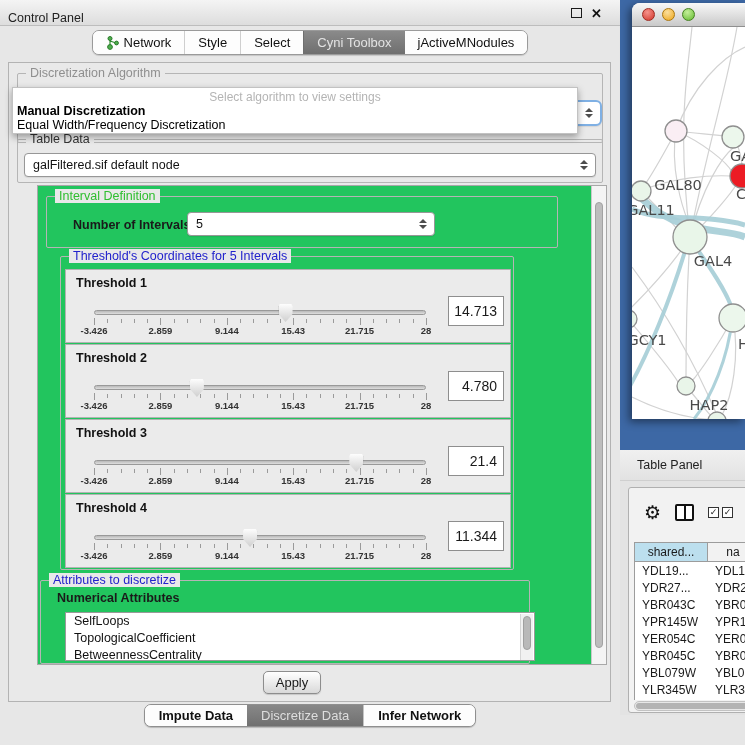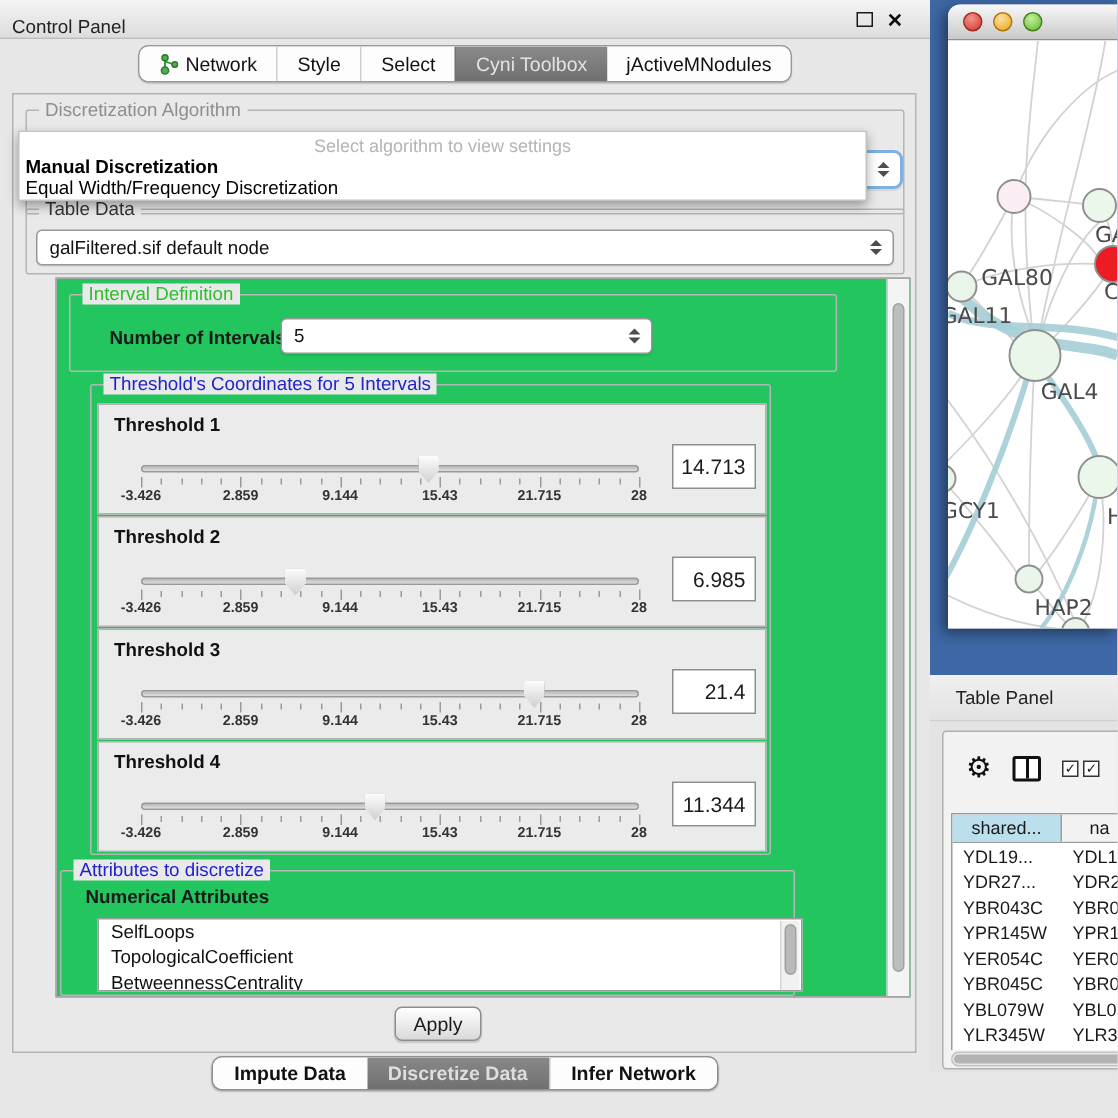--- a/index.html
+++ b/index.html
@@ -73,21 +73,21 @@
   .attr-item { font-size:12.5px; height:17px; line-height:17px; padding-left:8px; color:#111; }
   #attr-sb { position:absolute; right:1px; top:1px; width:13px; height:46px; background:#f1f1f1; border-left:1px solid #d5d5d5; }
   #attr-sb .thumb { position:absolute; left:2px; top:2px; width:8px; height:34px; background:#b9b9b9; border:1px solid #a0a0a0; border-radius:4px; }
 
   #apply-btn { position:absolute; left:254px; top:608px; width:58px; height:23px; background:linear-gradient(#ffffff,#d9d9d9); border:1px solid #8d8d8d; border-radius:5px; font-size:13px; display:flex; align-items:center; justify-content:center; box-shadow:0 1px 1px rgba(0,0,0,.15); }
 
   .bottomtabs { position:absolute; left:0; top:704px; width:620px; display:flex; justify-content:center; }
   .btabpill { display:inline-flex; height:23px; border:1px solid #8f8f8f; border-radius:7px; overflow:hidden; background:#fdfdfd; box-shadow:0 1px 1px rgba(0,0,0,.2); }
   .btab { display:flex; align-items:center; padding:0 14px; font-size:13px; font-weight:bold; color:#111; background:#fdfdfd; border-left:1px solid #c4c4c4; }
   .btab:first-child { border-left:none; }
-  .btab.sel { background:linear-gradient(#888,#707070); color:#dedede; font-weight:bold; border-left:none; }
+  .btab.sel { background:linear-gradient(#888,#707070); color:#dedede; font-weight:normal; border-left:none; }
 
   
   #desktop { position:absolute; left:620px; top:0; width:125px; height:450px; background:#3d68a5; }
   #net-window { position:absolute; left:632px; top:3px; width:113px; height:416px; border-radius:8px 0 0 0; box-shadow:-3px 3px 9px rgba(0,0,0,.45); overflow:hidden; background:#fff; }
   #net-titlebar { height:24px; background:linear-gradient(#f8f8f8,#c9c9c9); border-bottom:1px solid #8f8f8f; display:flex; align-items:center; padding-left:10px; gap:7px; }
   .light { width:13px; height:13px; border-radius:50%; }
   .light.red { background:radial-gradient(circle at 35% 30%, #f inset, #f) ; background:radial-gradient(circle at 40% 30%, #f5938c, #d2352a); border:1px solid #9e2b22; }
   .light.yellow { background:radial-gradient(circle at 40% 30%, #fbdf9d, #eda619); border:1px solid #ab770f; }
   .light.green { background:radial-gradient(circle at 40% 30%, #c4ef9a, #62ba2f); border:1px solid #448020; }
   #net-canvas { position:relative; width:113px; height:392px; background:#fff; }
@@ -264,21 +264,21 @@
               <span class="tick major" style="left: 100%;"></span>
             </div>
     <div class="ticklabels">
               <span class="tl" style="left: 0%;">-3.426</span>
               <span class="tl" style="left: 20%;">2.859</span>
               <span class="tl" style="left: 40%;">9.144</span>
               <span class="tl" style="left: 60%;">15.43</span>
               <span class="tl" style="left: 80%;">21.715</span>
               <span class="tl" style="left: 100%;">28</span>
             </div>
-    <div class="valuebox">6.985</div>
+    <div class="valuebox">4.780</div>
   </div>
           <div class="th-panel" style="top: 162px;">
     <span class="th-label">Threshold 3</span>
     <div class="track"></div>
     <div class="handle" style="left: 283.28px;"></div>
     <div class="ruler">
               <span class="tick major" style="left: 0%;"></span>
               <span class="tick minor" style="left: 4%;"></span>
               <span class="tick minor" style="left: 8%;"></span>
               <span class="tick minor" style="left: 12%;"></span>

